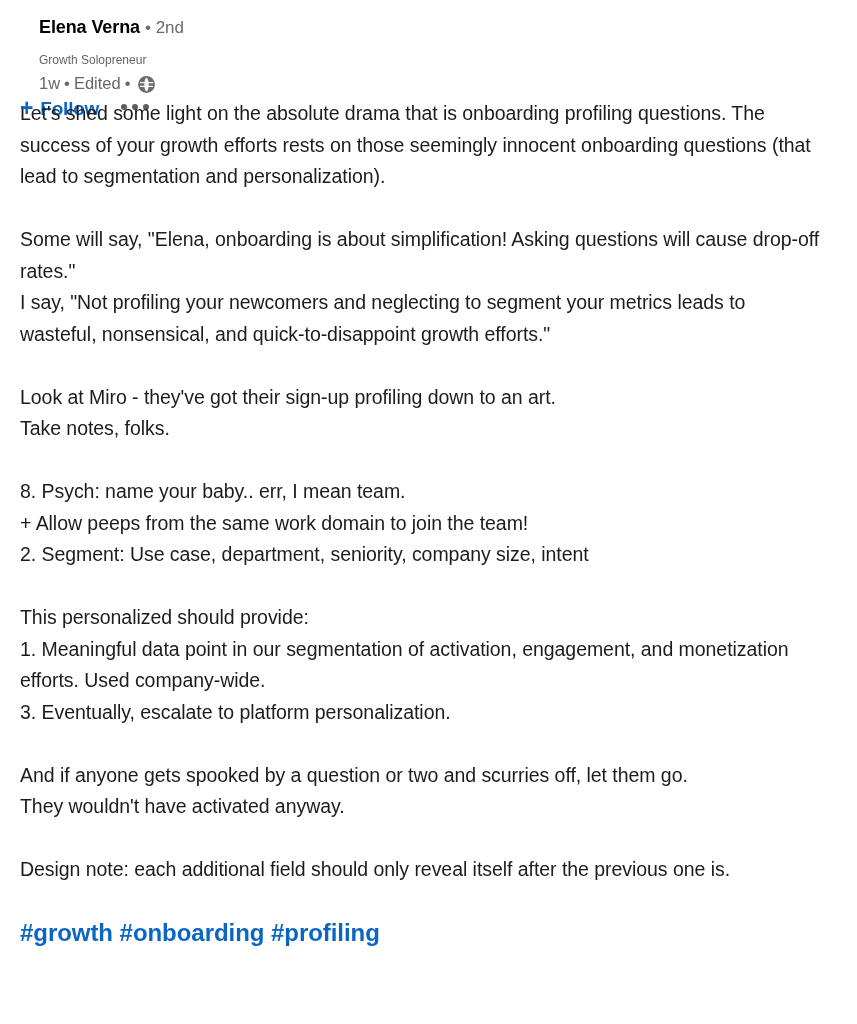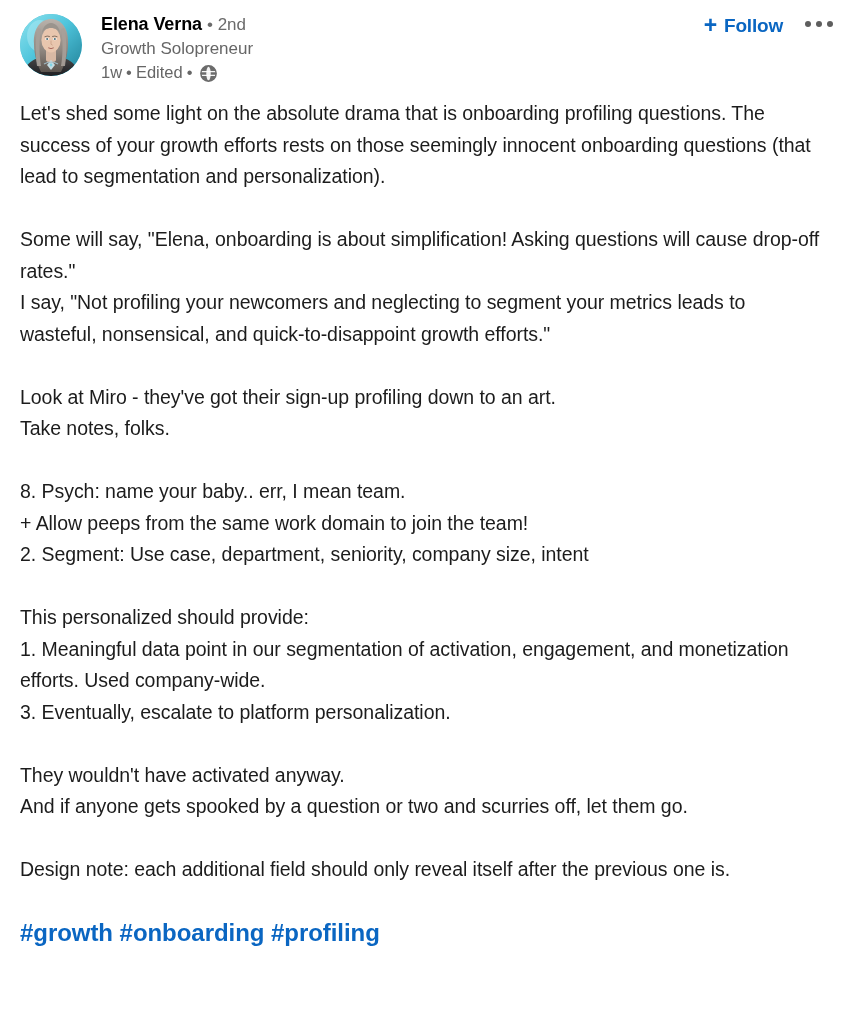--- a/index.html
+++ b/index.html
@@ -19,20 +19,21 @@
     padding: 0;
     position: relative;
   }
 
   
   .post-header {
     display: flex;
     align-items: flex-start;
     padding: 11px 18px 0 20px;
     height: 98px;
+    flex-direction: column;
   }
 
   .avatar {
     width: 62px;
     height: 62px;
     min-width: 62px;
     border-radius: 50%;
     overflow: hidden;
     margin-top: 3px;
     background: #58c3d8;
@@ -58,23 +59,23 @@
     font-size: 18px;
     letter-spacing: -0.1px;
   }
   .degree {
     color: #6b6b6b;
     font-size: 17px;
     font-weight: normal;
   }
   .headline {
     color: #666666;
-    font-size: 17px;
+    font-size: 12px;
     line-height: 22px;
-    margin-top: 2px;
+    margin-top: 10px;
   }
   .meta-line {
     color: #666666;
     font-size: 16.5px;
     line-height: 22px;
     margin-top: 1px;
     display: flex;
     align-items: center;
     gap: 0;
   }
@@ -271,22 +272,22 @@
     <p class="para">8. Psych: name your baby.. err, I mean team.</p>
     <p class="para">+ Allow peeps from the same work domain to join the team!</p>
     <p class="para">2. Segment: Use case, department, seniority, company size, intent</p>
     <div class="spacer"></div>
 
     <p class="para">This personalized should provide:</p>
     <p class="para">1. Meaningful data point in our segmentation of activation, engagement, and monetization efforts. Used company-wide.</p>
     <p class="para">3. Eventually, escalate to platform personalization.</p>
     <div class="spacer"></div>
 
+    <p class="para">And if anyone gets spooked by a question or two and scurries off, let them go.</p>
     <p class="para">They wouldn't have activated anyway.</p>
-    <p class="para">And if anyone gets spooked by a question or two and scurries off, let them go.</p>
     <div class="spacer"></div>
 
     <p class="para">Design note: each additional field should only reveal itself after the previous one is.</p>
     <div class="spacer"></div>
 
     <p class="hashtags">#growth #onboarding #profiling</p>
   </div>
 
 </div>
 

